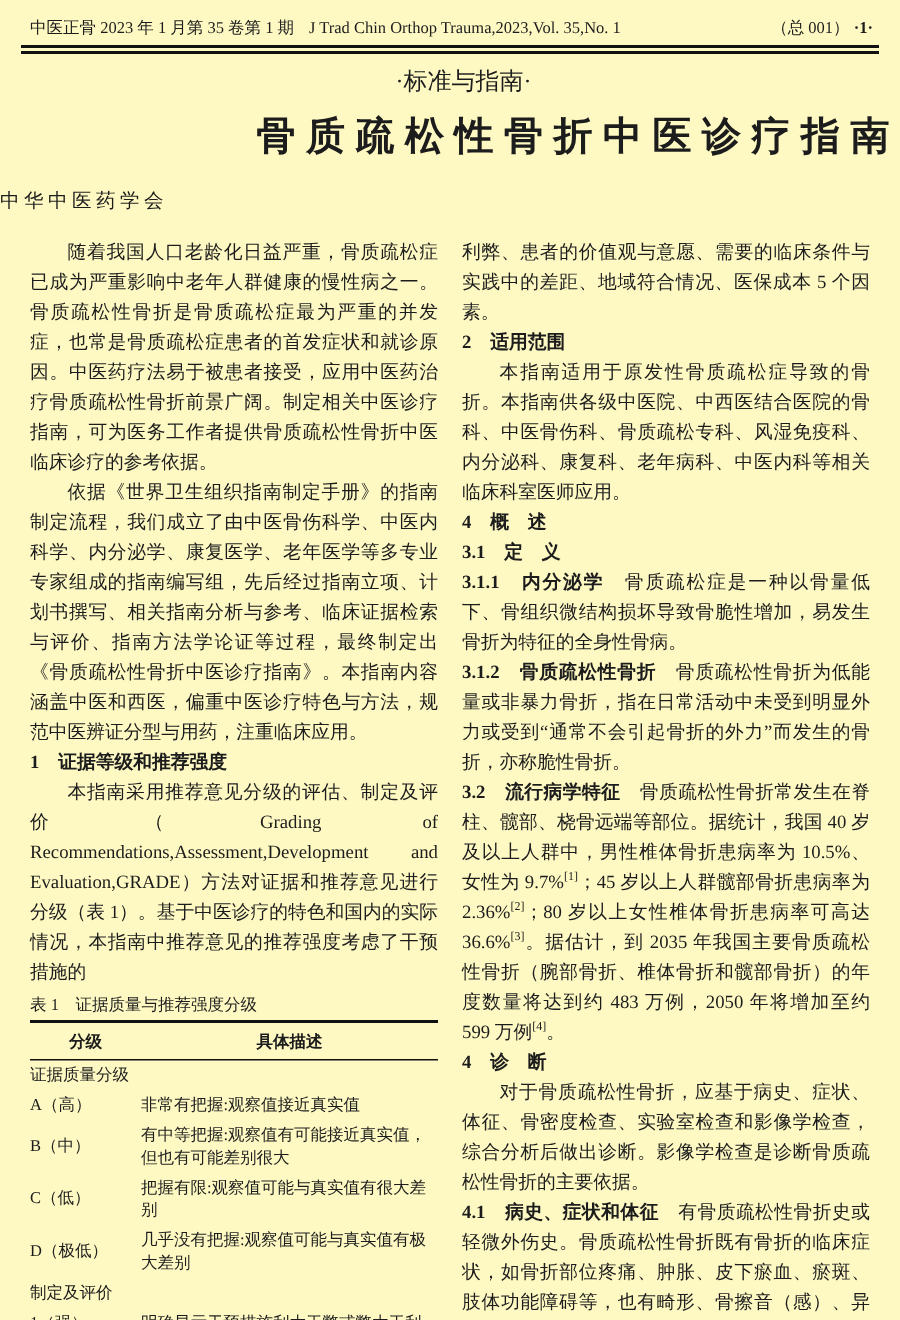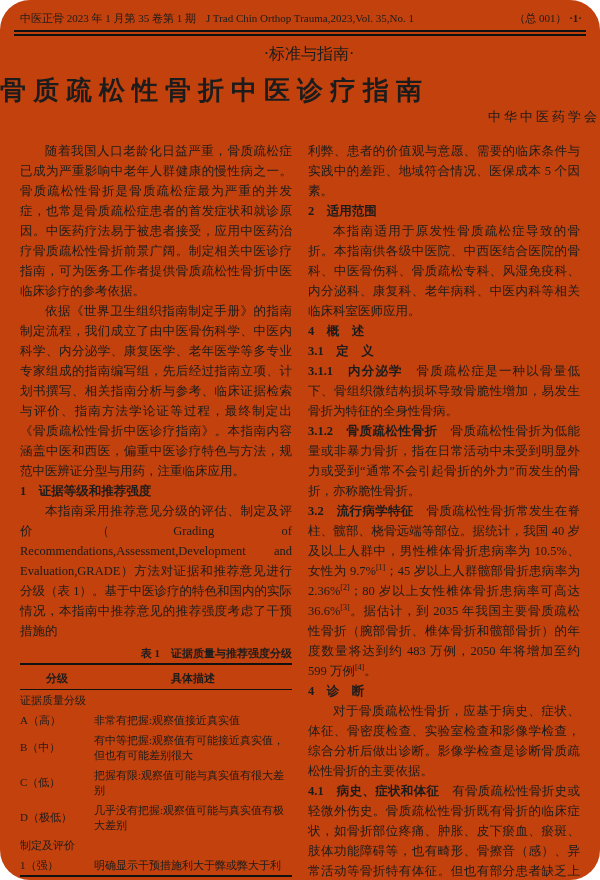--- a/index.html
+++ b/index.html
@@ -5,63 +5,62 @@
   * { margin: 0; padding: 0; box-sizing: border-box; }
   html, body { width: 600px; }
   body {
     font-family: "Liberation Serif", "DejaVu Serif", serif;
     background: #ffffff;
     color: #1c1c1c;
   }
   .page {
     width: 600px; height: 880px;
     overflow: hidden;
-    background: #c2410c;
+    background: #fef9c3;
     position: relative;
-    border-radius: 30px;
   }
   
   .running-head {
     display: flex; justify-content: space-between; align-items: baseline;
     padding: 11px 18px 4px 20px;
     font-size: 11px; white-space: nowrap;
   }
   .running-head .left-group span { margin-right: 10px; }
   .running-head .page-no { font-weight: bold; }
   .head-rule {
     margin: 0 14px;
     border-top: 2px solid #111;
     border-bottom: 2px solid #111;
     height: 6px;
   }
   
   .section-mark { margin: 8px 0 0 18px; font-size: 16px; text-align: center; }
   .article-title {
-    text-align: left; font-size: 26px; font-weight: 600;
+    text-align: right; font-size: 26px; font-weight: 600;
     letter-spacing: 7px; margin-top: 8px;
   }
   .article-author {
-    text-align: right; font-size: 13px; letter-spacing: 3px;  font-family: Liberation Mono, monospace;
+    text-align: left; font-size: 13px; letter-spacing: 3px; margin-top: 17px; font-family: Liberation Mono, monospace;
   }
   
   .columns {
     display: flex; gap: 16px;
     padding: 0 20px; margin-top: 15px;
     font-size: 12.5px; line-height: 20px;
     text-align: justify;
   }
   .col { width: 272px; }
   .col p { margin: 0; }
   .col p.indent { text-indent: 2em; }
   .sec-heading { font-weight: bold; margin: 1px 0; }
   .lead { font-weight: bold; }
   sup { font-size: 8px; vertical-align: super; line-height: 0; }
   
   .tbl-caption {
-    text-align: right; font-weight: bold; font-size: 11px;
+    text-align: left; font-weight: normal; font-size: 11px;
     margin: 5px 0 3px 0; line-height: 14px;
   }
   table.data-table {
     width: 100%; border-collapse: collapse;
     font-size: 11px; line-height: 15px;
     border-top: 2px solid #111; border-bottom: 2px solid #111;
     text-align: left;
   }
   table.data-table th {
     border-bottom: 1px solid #111;

